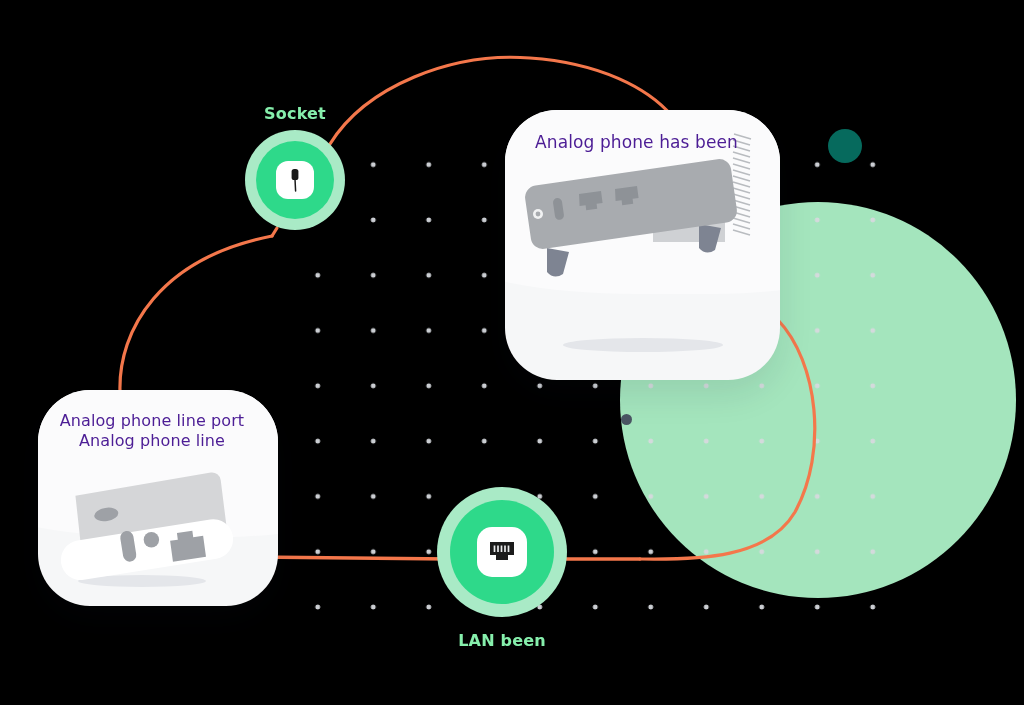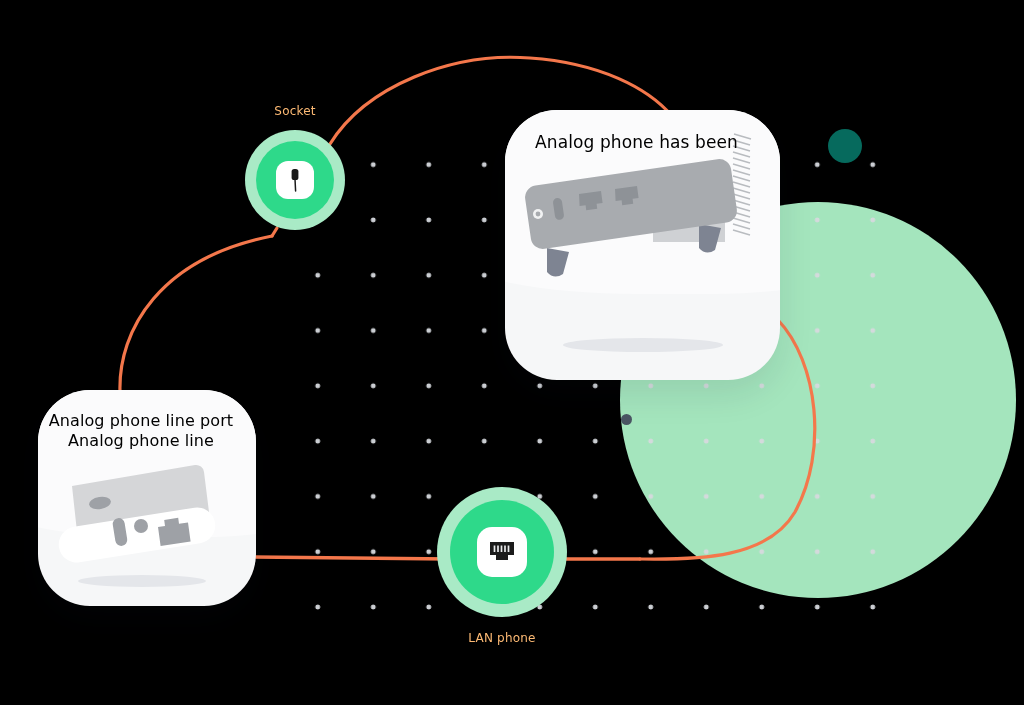--- a/index.html
+++ b/index.html
@@ -66,41 +66,41 @@
     width: 150%;
     height: 78%;
     background: #fbfbfc;
     border-radius: 50% 50% 46% 54% / 100% 100% 22% 22%;
   }
   .card-title {
     position: absolute;
     left: 0;
     right: 12px;
     text-align: center;
-    color: #000000;
+    color: #4c1d95;
     font-size: 17px;
     line-height: 21px;
     letter-spacing: .1px;
     z-index: 4;
   }
   .shadow-ellipse {
     position: absolute;
     background: #e4e6ea;
     border-radius: 50%;
     z-index: 1;
   }
 
   
   #card-ata { left: 505px; top: 110px; width: 275px; height: 270px; }
   #card-ata .card-title { top: 22px; }
 
   .ata-art { position: absolute; inset: 0; z-index: 3; }
 
   
-  #card-phone { left: 38px; top: 390px; width: 218px; height: 216px; }
+  #card-phone { left: 38px; top: 390px; width: 240px; height: 216px; }
   #card-phone .card-title { top: 21px; font-size: 16px; line-height: 20px; }
   .phone-art { position: absolute; inset: 0; z-index: 3; }
 
   
   .node {
     position: absolute;
     border-radius: 50%;
     background: #a9eac6;
     display: flex;
     align-items: center;
@@ -117,23 +117,23 @@
   .node .chip {
     background: #ffffff;
     border-radius: 14px;
     display: flex;
     align-items: center;
     justify-content: center;
   }
   .node-label {
     position: absolute;
     text-align: center;
-    color: #fdba74;
-    font-size: 12px;
-    font-weight: normal;
+    color: #86efac;
+    font-size: 16px;
+    font-weight: bold;
     letter-spacing: .2px;
     z-index: 7;
   }
 
   #node-socket { left: 245px; top: 130px; width: 100px; height: 100px; }
   #node-socket .inner { width: 78px; height: 78px; }
   #node-socket .chip { width: 38px; height: 38px; border-radius: 12px; }
   #label-socket { left: 225px; top: 104px; width: 140px; }
 
   #node-lan { left: 437px; top: 487px; width: 130px; height: 130px; }
@@ -253,15 +253,15 @@
             <line x1="7.5" y1="6.5" x2="7.5" y2="13"></line>
             <line x1="11" y1="6.5" x2="11" y2="13"></line>
             <line x1="14.5" y1="6.5" x2="14.5" y2="13"></line>
             <line x1="18" y1="6.5" x2="18" y2="13"></line>
             <line x1="21.5" y1="6.5" x2="21.5" y2="13"></line>
           </g>
         </svg>
       </div>
     </div>
   </div>
-  <div class="node-label" id="label-lan">LAN phone</div>
+  <div class="node-label" id="label-lan">LAN been</div>
 
 </div>
 
 </body></html>

